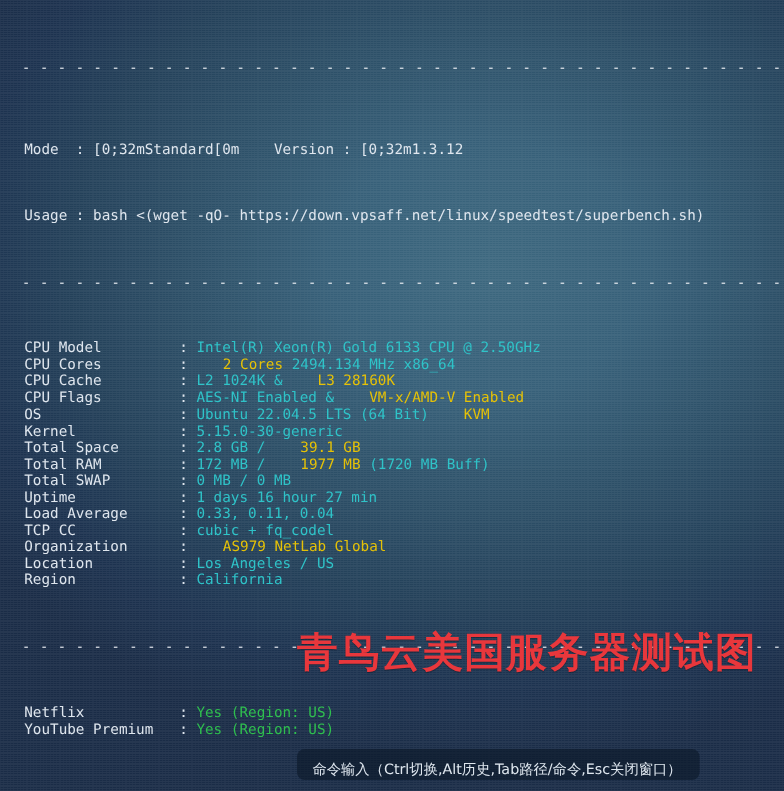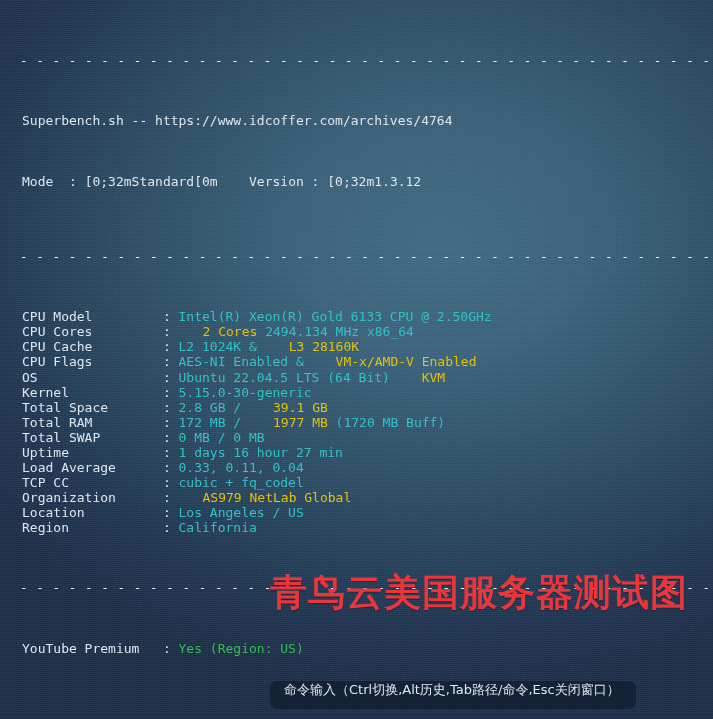--- a/index.html
+++ b/index.html
@@ -83,53 +83,53 @@
     white-space: nowrap;
     text-shadow: 0 1px 1px rgba(0,0,0,.30);
   }
 
   #statusbar {
     position: absolute;
     left: 270px;
     top: 681px;
     height: 28px;
     display: flex;
-    align-items: flex-start;
+    align-items: flex-end;
     padding: 0 16px 0 14px;
     border-radius: 7px;
     background: rgba(12, 24, 40, .62);
     color: #dfe7ef;
     font-family: "DejaVu Sans", "Liberation Sans", sans-serif;
     font-size: 13px;
     white-space: nowrap;
   }
 </style>
 </head>
 <body>
 
 <div id="screen">
 
   <div id="grain"></div>
 
   <div id="term">
 
     <div class="line sep">- - - - - - - - - - - - - - - - - - - - - - - - - - - - - - - - - - - - - - - - - - - - - - - - - -</div>
 
-    <div class="line"><span class="lbl">Superbench.sh -- https://www.idcoffer.com/archives/4764</span></div>
 
     <div class="line"><span class="lbl">Mode  : </span><span class="lbl">[0;32mStandard[0m</span><span class="lbl">    Version : </span><span class="lbl">[0;32m1.3.12</span></div>
 
+    <div class="line"><span class="lbl">Usage : </span><span class="lbl">bash &lt;(wget -qO- https://down.vpsaff.net/linux/speedtest/superbench.sh)</span></div>
 
     <div class="line sep">- - - - - - - - - - - - - - - - - - - - - - - - - - - - - - - - - - - - - - - - - - - - - - - - - -</div>
 
     <div id="sysinfo-rows"><div class="line"><span class="lbl">CPU Model         : </span><span class="cy">Intel(R) Xeon(R) Gold 6133 CPU @ 2.50GHz</span></div><div class="line"><span class="lbl">CPU Cores         : </span><span class="ye">2 Cores</span><span class="cy"> 2494.134 MHz x86_64</span></div><div class="line"><span class="lbl">CPU Cache         : </span><span class="cy">L2 1024K </span><span class="cy">&amp; </span><span class="ye">L3 28160K</span></div><div class="line"><span class="lbl">CPU Flags         : </span><span class="cy">AES-NI Enabled </span><span class="cy">&amp; </span><span class="ye">VM-x/AMD-V Enabled</span></div><div class="line"><span class="lbl">OS                : </span><span class="cy">Ubuntu 22.04.5 LTS (64 Bit) </span><span class="ye">KVM</span></div><div class="line"><span class="lbl">Kernel            : </span><span class="cy">5.15.0-30-generic</span></div><div class="line"><span class="lbl">Total Space       : </span><span class="cy">2.8 GB </span><span class="cy">/ </span><span class="ye">39.1 GB</span></div><div class="line"><span class="lbl">Total RAM         : </span><span class="cy">172 MB </span><span class="cy">/ </span><span class="ye">1977 MB</span><span class="cy"> (1720 MB Buff)</span></div><div class="line"><span class="lbl">Total SWAP        : </span><span class="cy">0 MB / 0 MB</span></div><div class="line"><span class="lbl">Uptime            : </span><span class="cy">1 days 16 hour 27 min</span></div><div class="line"><span class="lbl">Load Average      : </span><span class="cy">0.33, 0.11, 0.04</span></div><div class="line"><span class="lbl">TCP CC            : </span><span class="cy">cubic + fq_codel</span></div><div class="line"><span class="lbl">Organization      : </span><span class="ye">AS979 NetLab Global</span></div><div class="line"><span class="lbl">Location          : </span><span class="cy">Los Angeles / US</span></div><div class="line"><span class="lbl">Region            : </span><span class="cy">California</span></div></div>
 
     <div class="line sep">- - - - - - - - - - - - - - - - - - - - - - - - - - - - - - - - - - - - - - - - - - - - - - - - - -</div>
 
-    <div id="unlock-rows"><div class="line"><span class="lbl">YouTube Premium   : </span><span class="gr">Yes (Region: US)</span></div></div>
+    <div id="unlock-rows"><div class="line"><span class="lbl">Netflix           : </span><span class="gr">Yes (Region: US)</span></div><div class="line"><span class="lbl">YouTube Premium   : </span><span class="gr">Yes (Region: US)</span></div></div>
 
     
 
     
 
     
 
     
 
     

